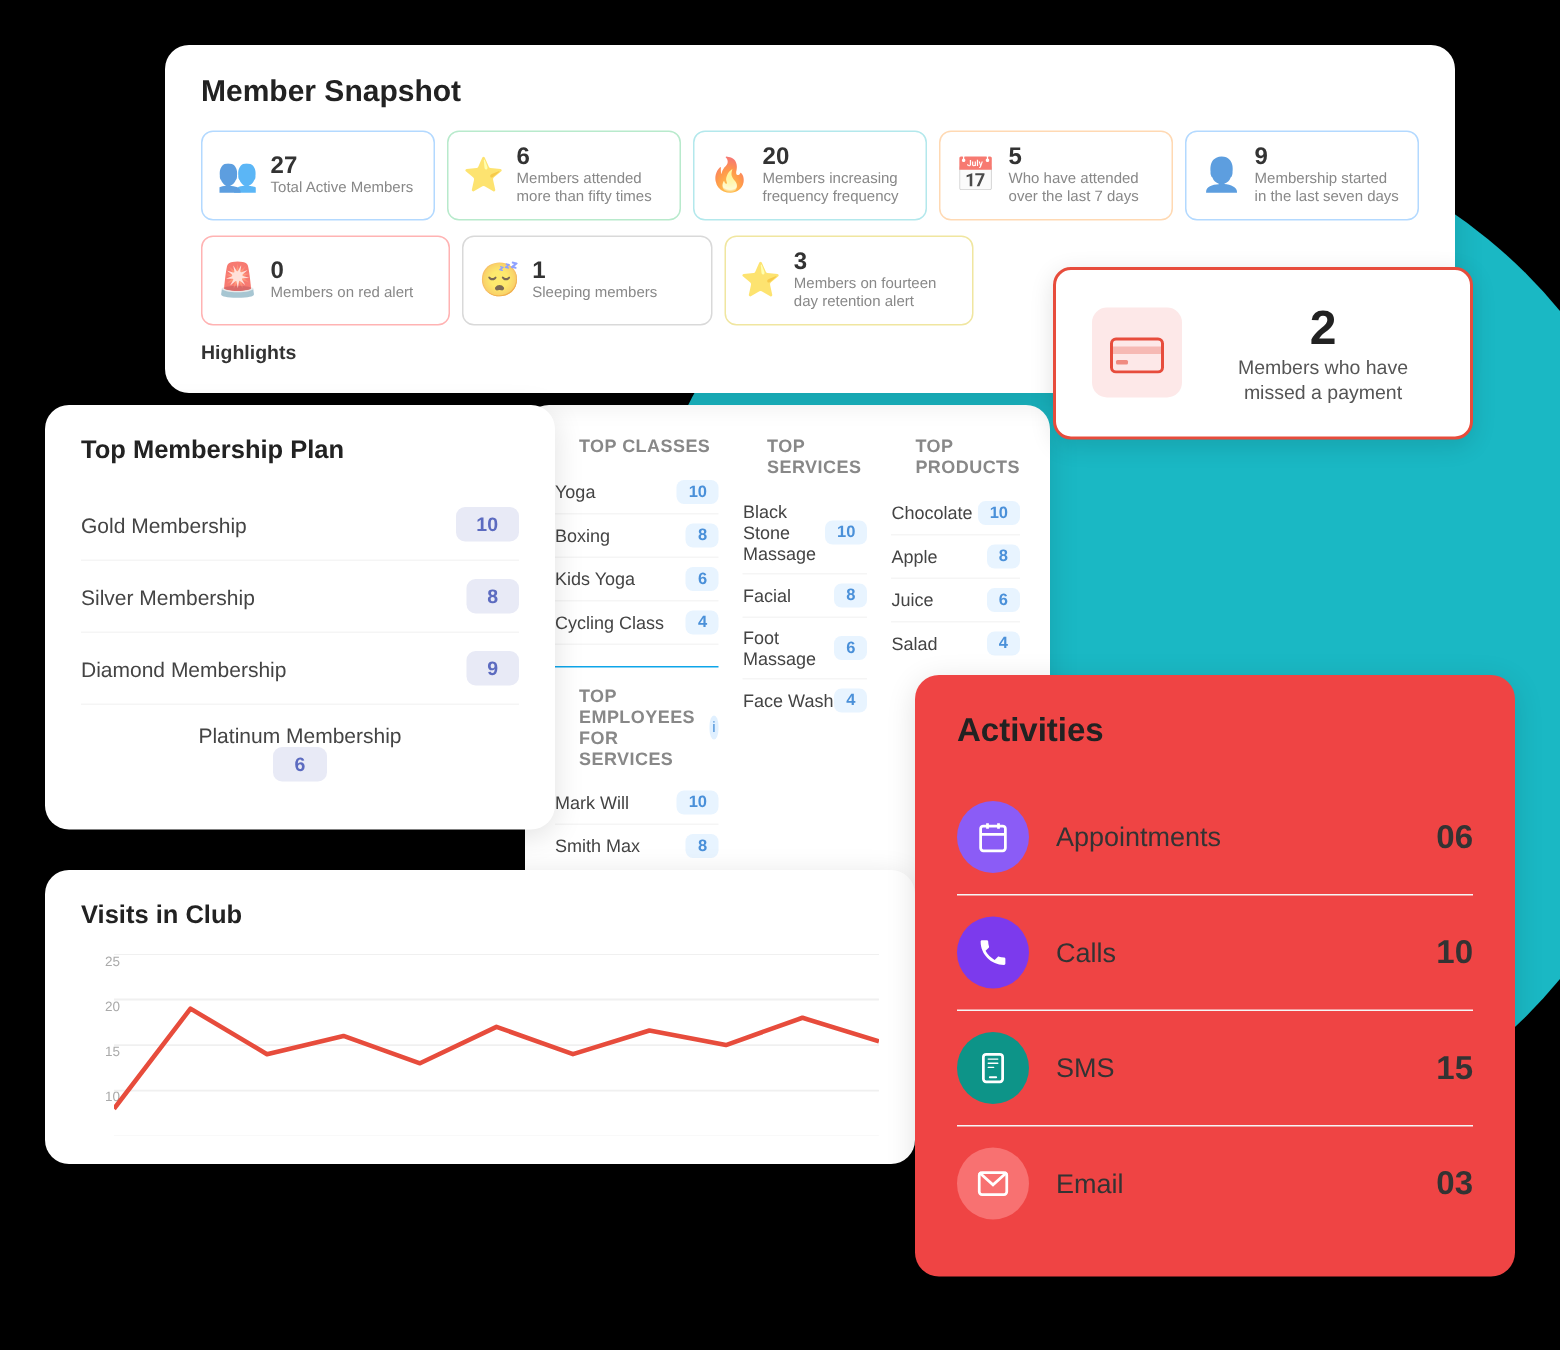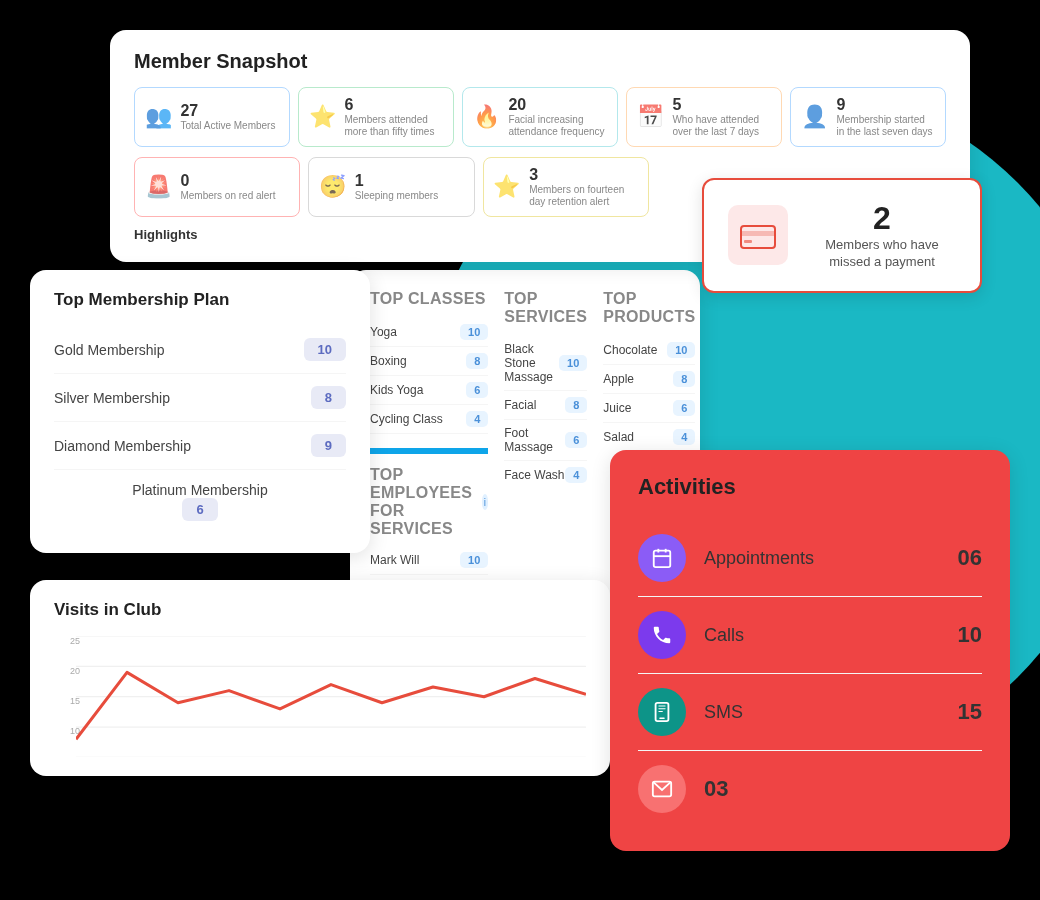--- a/index.html
+++ b/index.html
@@ -214,26 +214,27 @@
 
     .top-lists-grid {
       display: grid;
       grid-template-columns: 1fr 1fr 1fr;
       gap: 16px;
     }
 
     .top-list-section { }
 
     .top-list-title {
-      font-size: 16px;
+      font-size: 12px;
       font-weight: 600;
       color: #888;
       margin-bottom: 10px;
       text-transform: uppercase;
       letter-spacing: 0.3px;
+      padding-left: 16px;
     }
 
     .top-list-row {
       display: flex;
       align-items: center;
       justify-content: space-between;
       padding: 6px 0;
       border-bottom: 1px solid #f5f5f5;
     }
 
@@ -249,21 +250,21 @@
       color: #4a90d9;
       font-size: 11px;
       font-weight: 600;
       border-radius: 5px;
       padding: 2px 8px;
     }
 
     
     .employees-section {
       margin-top: 14px;
-      border-top: 6px solid #0ea5e9;
+      border-top: 1px solid #0ea5e9;
       padding-top: 12px;
     }
 
     .employees-title-row {
       display: flex;
       align-items: center;
       justify-content: space-between;
       margin-bottom: 8px;
     }
 
@@ -410,21 +411,21 @@
         <span class="stat-icon">⭐</span>
         <div class="stat-content">
           <span class="stat-number">6</span>
           <span class="stat-label">Members attended more than fifty times</span>
         </div>
       </div>
       <div class="stat-box teal">
         <span class="stat-icon">🔥</span>
         <div class="stat-content">
           <span class="stat-number">20</span>
-          <span class="stat-label">Facial increasing attendance frequency</span>
+          <span class="stat-label">Members increasing frequency frequency</span>
         </div>
       </div>
       <div class="stat-box orange">
         <span class="stat-icon">📅</span>
         <div class="stat-content">
           <span class="stat-number">5</span>
           <span class="stat-label">Who have attended over the last 7 days</span>
         </div>
       </div>
       <div class="stat-box blue">
@@ -640,17 +641,18 @@
       <span class="activity-count">15</span>
     </div>
 
     <div class="activity-row">
       <div class="activity-icon-circle icon-red">
         <svg width="22" height="22" viewBox="0 0 24 24" fill="white">
           <rect x="2" y="4" width="20" height="16" rx="2" stroke="white" stroke-width="2" fill="none"></rect>
           <polyline points="2,4 12,13 22,4" stroke="white" stroke-width="2" fill="none"></polyline>
         </svg>
       </div>
+      <span class="activity-name">Email</span>
       <span class="activity-count">03</span>
     </div>
   </div>
 
 </div>
 
 </body></html>

